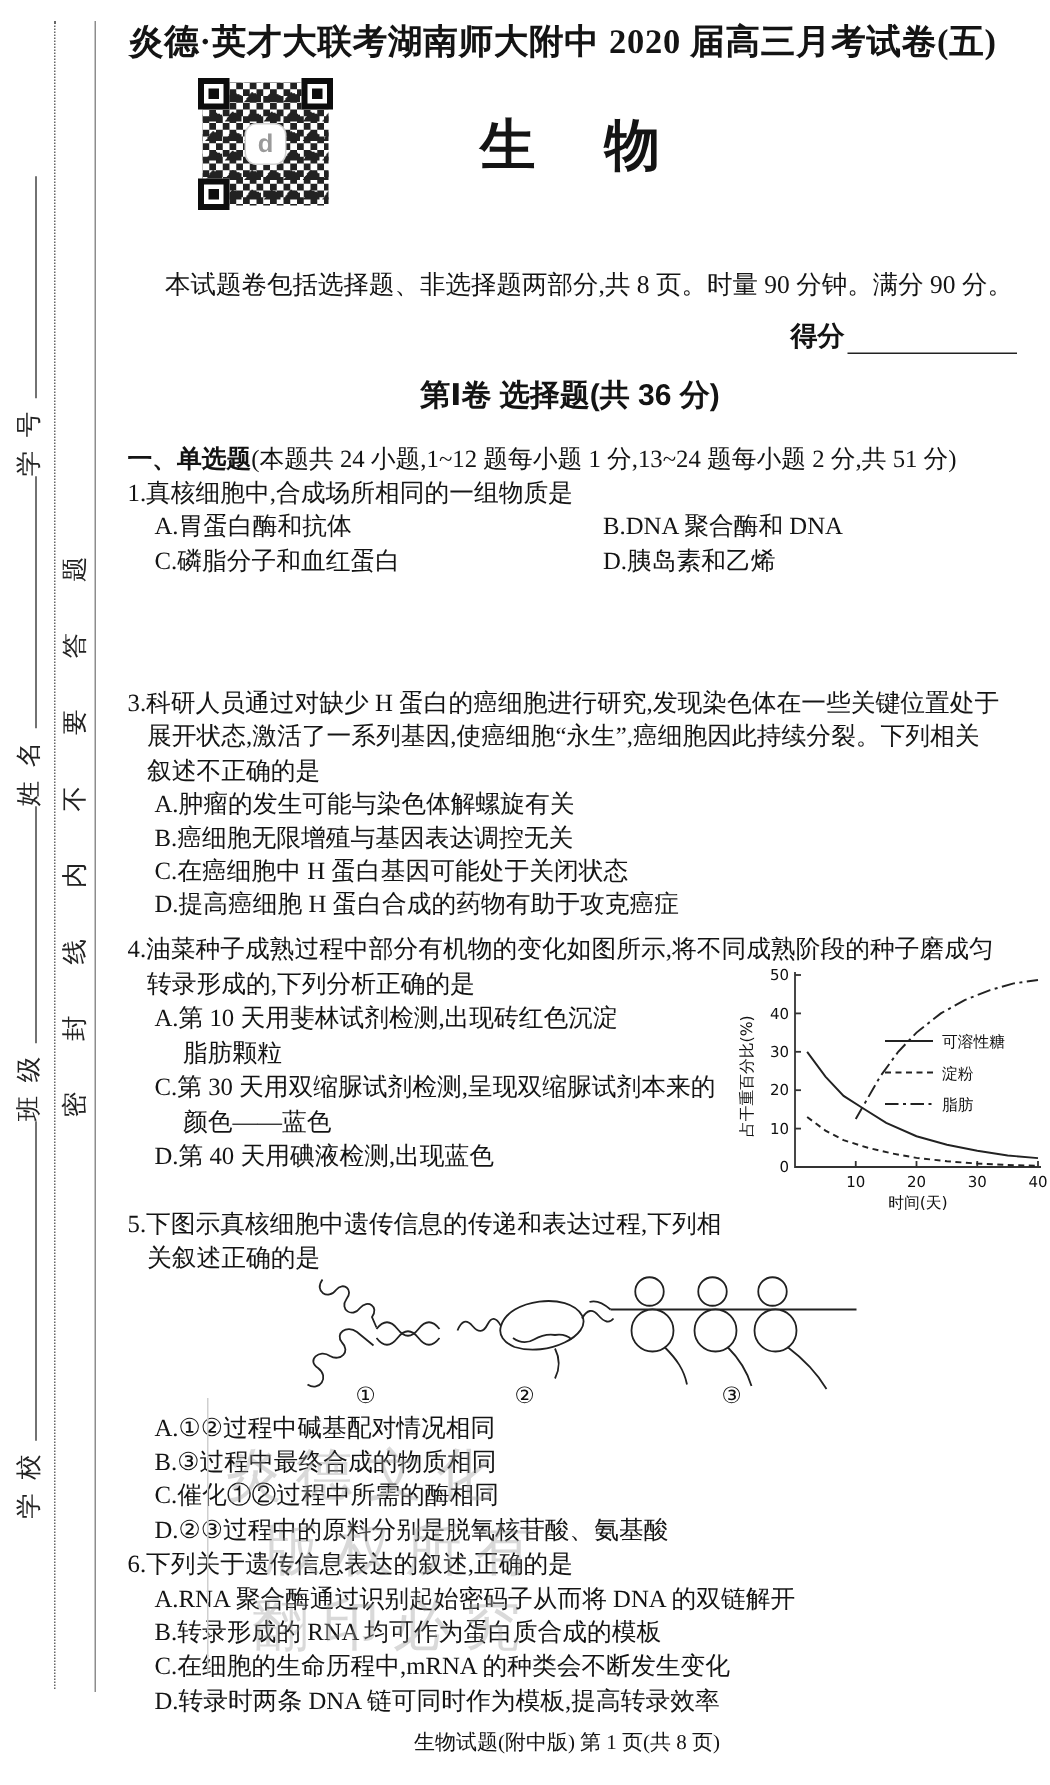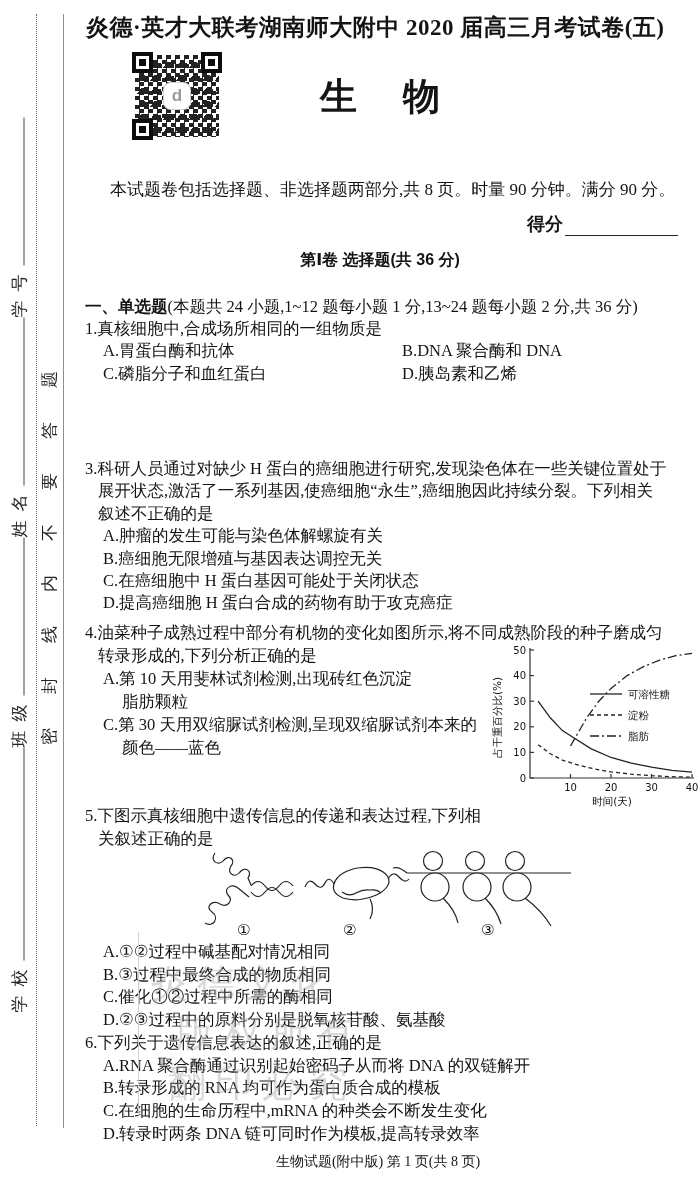--- a/index.html
+++ b/index.html
@@ -29,21 +29,21 @@
   #qr .f.tl{left:0;top:0}#qr .f.tr{right:0;top:0}#qr .f.bl{left:0;bottom:0}
   #qr .logo{position:absolute;left:32px;top:31px;width:26px;height:26px;background:#fff;border-radius:7px;
             box-shadow:0 0 0 1px #cfcfcf;display:flex;align-items:center;justify-content:center;
             font:bold 17px "Liberation Sans",sans-serif;color:#9a9a9a;}
   #subject{left:85px;top:72px;width:590px;text-align:center;font-size:37px;font-weight:bold;
            font-family:"Liberation Sans","DejaVu Sans",sans-serif;letter-spacing:46px;text-indent:46px;}
   #intro{left:110px;top:178px;font-size:17px;}
   #score-label{left:527px;top:212px;font-size:18px;font-weight:bold;
                font-family:"Liberation Sans","DejaVu Sans",sans-serif;}
   #score-line{left:565px;top:213px;width:113px;height:22px;border-bottom:1.5px solid #222;}
-  #sec-head{left:85px;top:250px;width:590px;text-align:center;font-size:16px;font-weight:bold;
+  #sec-head{left:85px;top:250px;width:590px;text-align:center;font-size:20px;font-weight:bold;
             font-family:"Liberation Sans","DejaVu Sans",sans-serif;}
   
   .qblock{position:absolute;left:85px;font-size:16.5px;line-height:22.4px;}
   #sec-note{top:295px;font-size:16.5px;}
   #sec-note b{font-family:"Liberation Sans","DejaVu Sans",sans-serif;}
   #q1{top:318px}#q2{top:385px}#q3{top:458px}
   #q4{top:621px;line-height:23px;}
   #q5{top:805px;line-height:22.7px;}
   #q5o{top:941px;line-height:22.7px;}
   #q6{top:1032px;line-height:22.7px;}
@@ -89,21 +89,21 @@
     <div class="f tr"></div>
     <div class="f bl"></div>
     <div class="logo">d</div>
   </div>
   <div class="abs" id="subject">生物</div>
   <div class="abs" id="intro">本试题卷包括选择题、非选择题两部分,共 8 页。时量 90 分钟。满分 90 分。</div>
   <div class="abs" id="score-label">得分</div>
   <div class="abs" id="score-line"></div>
   <div class="abs" id="sec-head">第Ⅰ卷  选择题(共 36 分)</div>
 
-  <div class="qblock" id="sec-note"><b>一、单选题</b><span>(本题共 24 小题,1~12 题每小题 1 分,13~24 题每小题 2 分,共 36 分)</span></div>
+  <div class="qblock" id="sec-note"><b>一、单选题</b><span>(本题共 24 小题,1~12 题每小题 1 分,13~24 题每小题 2 分,共 51 分)</span></div>
   <div class="qblock" id="q1">
       <div class="ln">1.真核细胞中,合成场所相同的一组物质是</div>
       <div class="ln row"><span class="c0">A.胃蛋白酶和抗体</span><span class="c1">B.DNA 聚合酶和 DNA</span></div>
       <div class="ln row"><span class="c0">C.磷脂分子和血红蛋白</span><span class="c1">D.胰岛素和乙烯</span></div>
     </div>
   <div class="qblock" id="q3">
       <div class="ln">3.科研人员通过对缺少 H 蛋白的癌细胞进行研究,发现染色体在一些关键位置处于</div>
       <div class="ln ind1">展开状态,激活了一系列基因,使癌细胞“永生”,癌细胞因此持续分裂。下列相关</div>
       <div class="ln ind1">叙述不正确的是</div>
       <div class="ln ind2">A.肿瘤的发生可能与染色体解螺旋有关</div>
@@ -111,20 +111,21 @@
       <div class="ln ind2">C.在癌细胞中 H 蛋白基因可能处于关闭状态</div>
       <div class="ln ind2">D.提高癌细胞 H 蛋白合成的药物有助于攻克癌症</div>
     </div>
   <div class="qblock" id="q4">
       <div class="ln">4.油菜种子成熟过程中部分有机物的变化如图所示,将不同成熟阶段的种子磨成匀</div>
       <div class="ln ind1">转录形成的,下列分析正确的是</div>
       <div class="ln ind2">A.第 10 天用斐林试剂检测,出现砖红色沉淀</div>
       <div class="ln ind3">脂肪颗粒</div>
       <div class="ln ind2">C.第 30 天用双缩脲试剂检测,呈现双缩脲试剂本来的</div>
       <div class="ln ind3">颜色——蓝色</div>
+      <div class="ln ind2">D.第 40 天用碘液检测,出现蓝色</div>
     </div>
   <div class="qblock" id="q5">
       <div class="ln">5.下图示真核细胞中遗传信息的传递和表达过程,下列相</div>
       <div class="ln ind1">关叙述正确的是</div>
     </div>
   <div class="qblock" id="q5o">
       <div class="ln ind2">A.①②过程中碱基配对情况相同</div>
       <div class="ln ind2">B.③过程中最终合成的物质相同</div>
       <div class="ln ind2">C.催化①②过程中所需的酶相同</div>
       <div class="ln ind2">D.②③过程中的原料分别是脱氧核苷酸、氨基酸</div>

